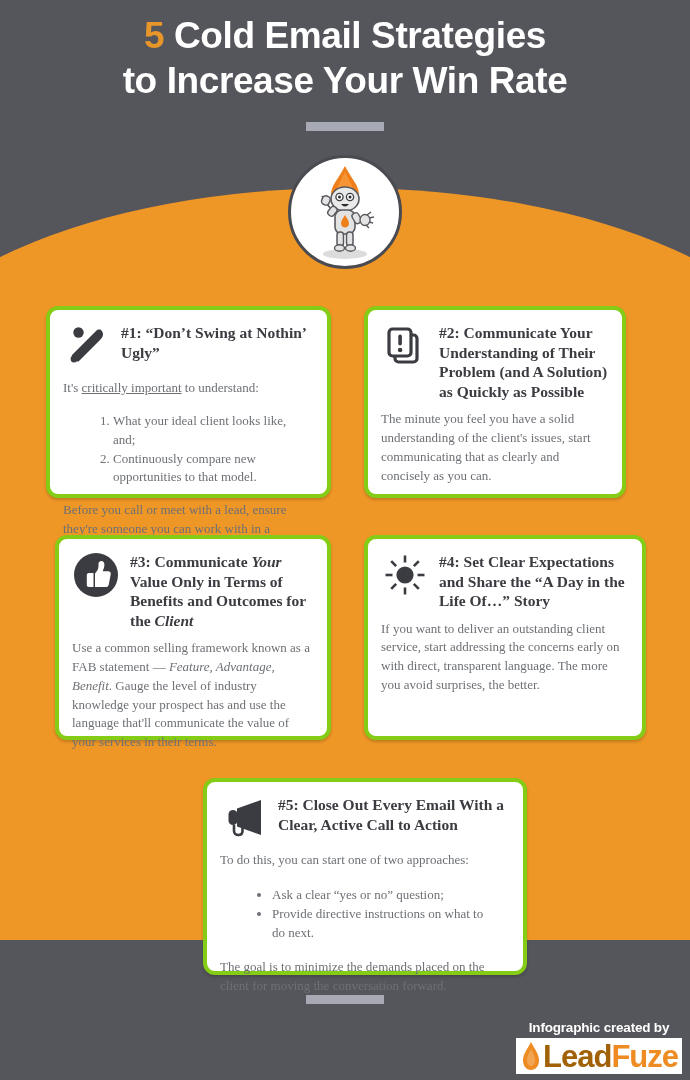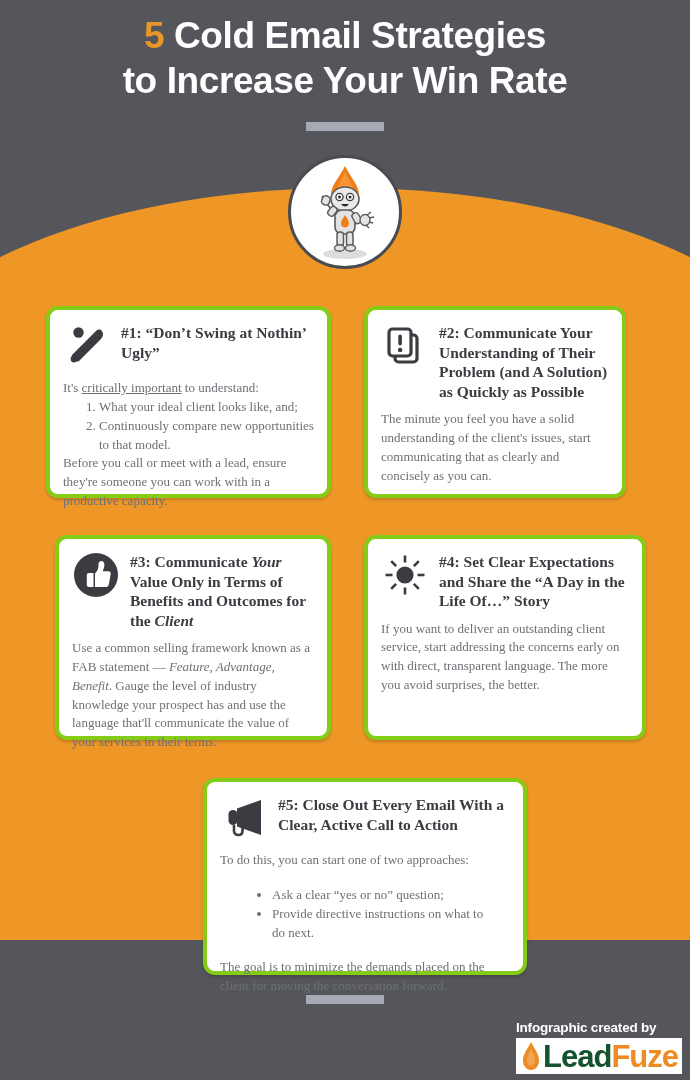--- a/index.html
+++ b/index.html
@@ -97,21 +97,21 @@
   .card-body{
     font-size:13px;
     color:#6d7075;
     line-height:1.45;
     margin-top:9px;
   }
   .card-body p{margin:0;}
   .card-body .u{text-decoration:underline;}
   .card-body em{font-style:italic;}
   .card-body ol{
-    margin:0;
+    margin:14px;
     padding-left:36px;
   }
   .card-body ul{
     margin:16px;
     padding-left:36px;
   }
   .card-body li{margin:0;}
 
   
   #card1{left:46px;  top:306px; width:285px; height:192px;}
@@ -120,21 +120,21 @@
   #card4{left:364px; top:535px; width:282px; height:205px;}
   #card5{left:203px; top:778px; width:324px; height:197px;}
 
   #card5 .card-title{font-size:15.5px;}
 
   
   .footer{
     position:absolute;
     right:8px;bottom:4px;
     z-index:5;
-    text-align:left;
+    text-align:center;
   }
   .footer-caption{
     color:#ffffff;
     font-size:13.5px;
     font-weight:bold;
     margin-bottom:3px;
     letter-spacing:-0.2px;
   }
   .logo{
     background:#ffffff;
@@ -142,21 +142,21 @@
     align-items:center;
     padding:2px 4px 2px 4px;
   }
   .logo .flame{margin-right:1px;display:block;}
   .logo-text{
     font-size:31px;
     font-weight:bold;
     letter-spacing:-1px;
     line-height:1;
   }
-  .logo-text .lead{color:#14532d;margin-top:12px;}
+  .logo-text .lead{color:#a16207;margin-top:12px;}
   .logo-text .fuze{color:#ee8b22;}
 </style>
 </head>
 <body>
 
 <div id="stage">
 
   <div class="orange-dome"></div>
 
   <div class="header">

